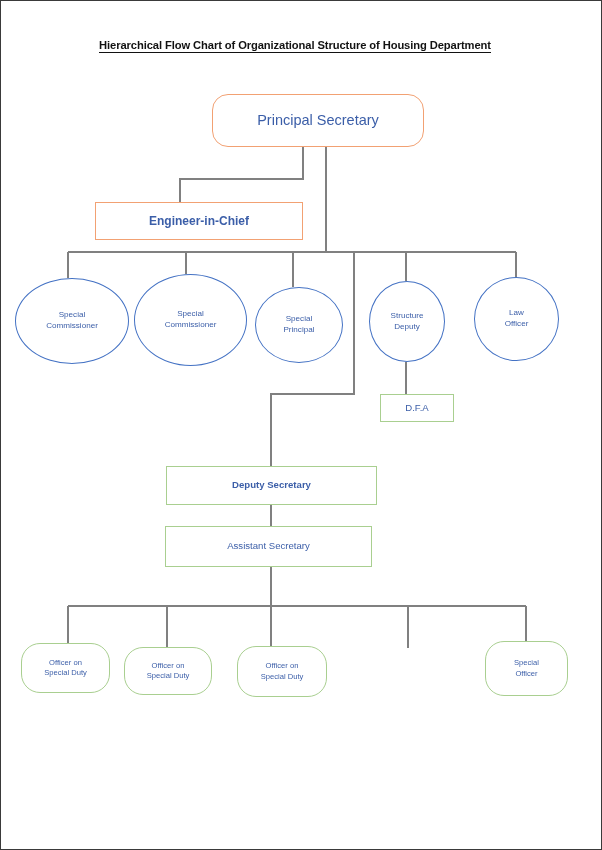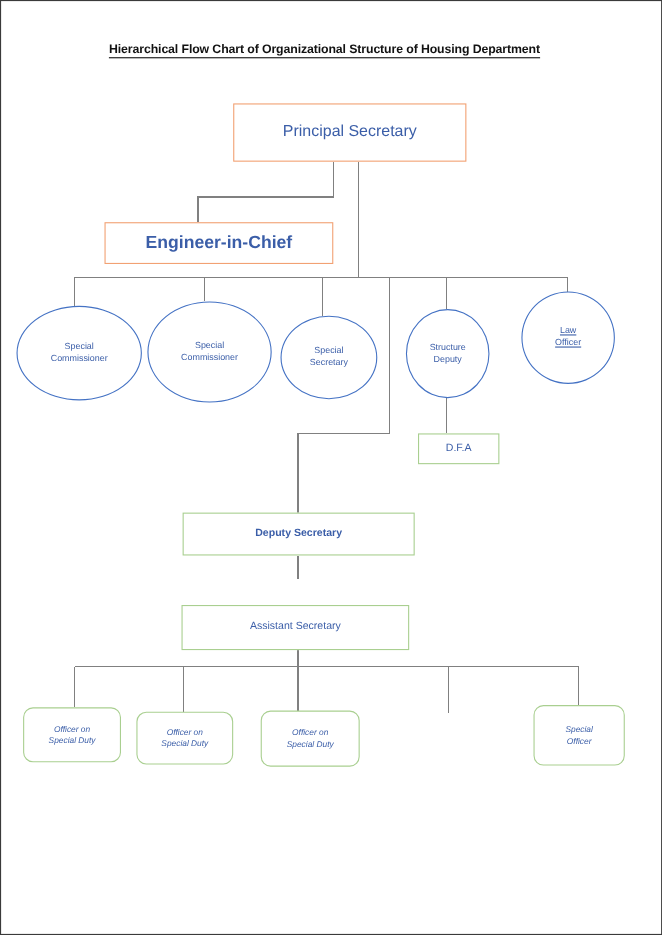--- a/index.html
+++ b/index.html
@@ -53,30 +53,30 @@
     text-align: center;
     background: #ffffff;
     color: #3b5ea8;
     line-height: 1.35;
   }
   .rect {
     border-style: solid;
   }
   .orange { border-color: #F2A173; border-width: 1.6px; }
   .green  { border-color: #A9CF90; border-width: 1.6px; }
-  .rounded { border-radius: 9px; font-style: italic; }
+  .rounded { border-radius: 19px; }
 
   .ellipse {
     border: 1.4px solid #4472C4;
     border-radius: 50%;
     color: #3b5ea8;
   }
 
-  .t-xl { font-size: 14.5px; }
-  .t-lg { font-size: 16px; font-weight: bold; }
+  .t-xl { font-size: 14.5px; border-radius: 16px; }
+  .t-lg { font-size: 12px; font-weight: bold; }
   .t-md { font-size: 9.6px; text-align: center; }
   .t-sm { font-size: 8.1px; }
   .t-xs { font-size: 7.6px; }
 </style>
 </head>
 <body>
 
 <div id="page">
 
   <div id="chart-title"><span class="tt">Hierarchical Flow Chart of Organizational Structure of  Housing Department</span></div>
@@ -122,40 +122,40 @@
 
   <div class="node ellipse t-sm" style="left:14px; top:277px; width:114px; height:86px;">
     <span><span>Special</span><br><span>Commissioner</span></span>
   </div>
 
   <div class="node ellipse t-sm" style="left:133px; top:273px; width:113px; height:92px;">
     <span><span>Special</span><br><span>Commissioner</span></span>
   </div>
 
   <div class="node ellipse t-sm" style="left:254px; top:286px; width:88px; height:76px;">
-    <span><span>Special</span><br><span>Secretary</span></span>
+    <span><span>Special</span><br><span>Principal</span></span>
   </div>
 
   <div class="node ellipse t-sm" style="left:368px; top:280px; width:76px; height:81px;">
     <span><span>Structure</span><br><span>Deputy</span></span>
   </div>
 
-  <div class="node ellipse t-sm" style="left:473px; top:264px; width:85px; height:84px;text-decoration:underline;">
+  <div class="node ellipse t-sm" style="left:473px; top:276px; width:85px; height:84px;">
     <span><span>Law</span><br><span>Officer</span></span>
   </div>
 
   <div class="node rect green t-md" style="left:379px; top:393px; width:74px; height:28px;">
     <span>D.F.A</span>
   </div>
 
   <div class="node rect green t-md" style="left:165px; top:465px; width:211px; height:39px;font-weight:bold;">
     <span>Deputy Secretary</span>
   </div>
 
-  <div class="node rect green t-md" style="left:164px; top:525px; width:207px; height:41px;margin-top:24px;">
+  <div class="node rect green t-md" style="left:164px; top:525px; width:207px; height:41px;">
     <span>Assistant Secretary</span>
   </div>
 
   <div class="node rect green rounded t-xs" style="left:20px; top:642px; width:89px; height:50px;">
     <span><span>Officer on</span><br><span>Special Duty</span></span>
   </div>
 
   <div class="node rect green rounded t-xs" style="left:123px; top:646px; width:88px; height:48px;">
     <span><span>Officer on</span><br><span>Special Duty</span></span>
   </div>

